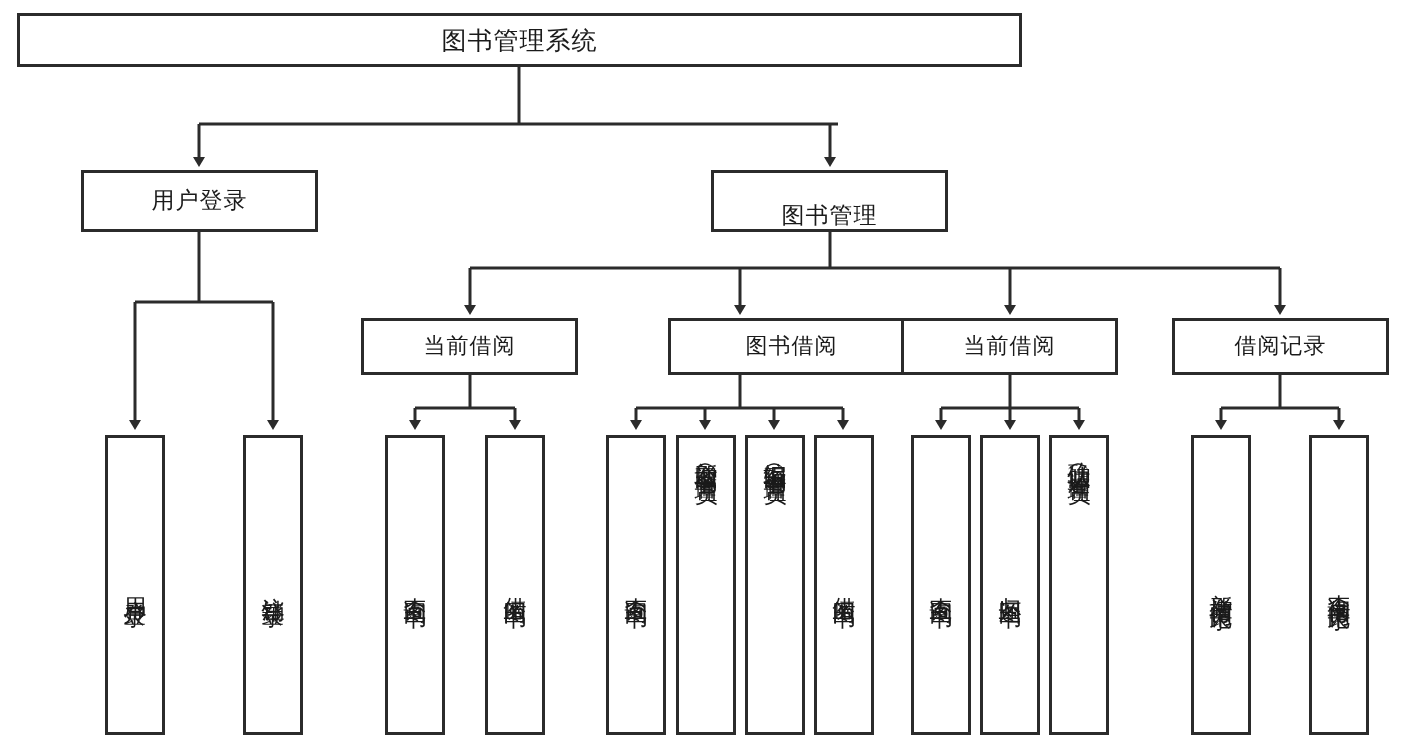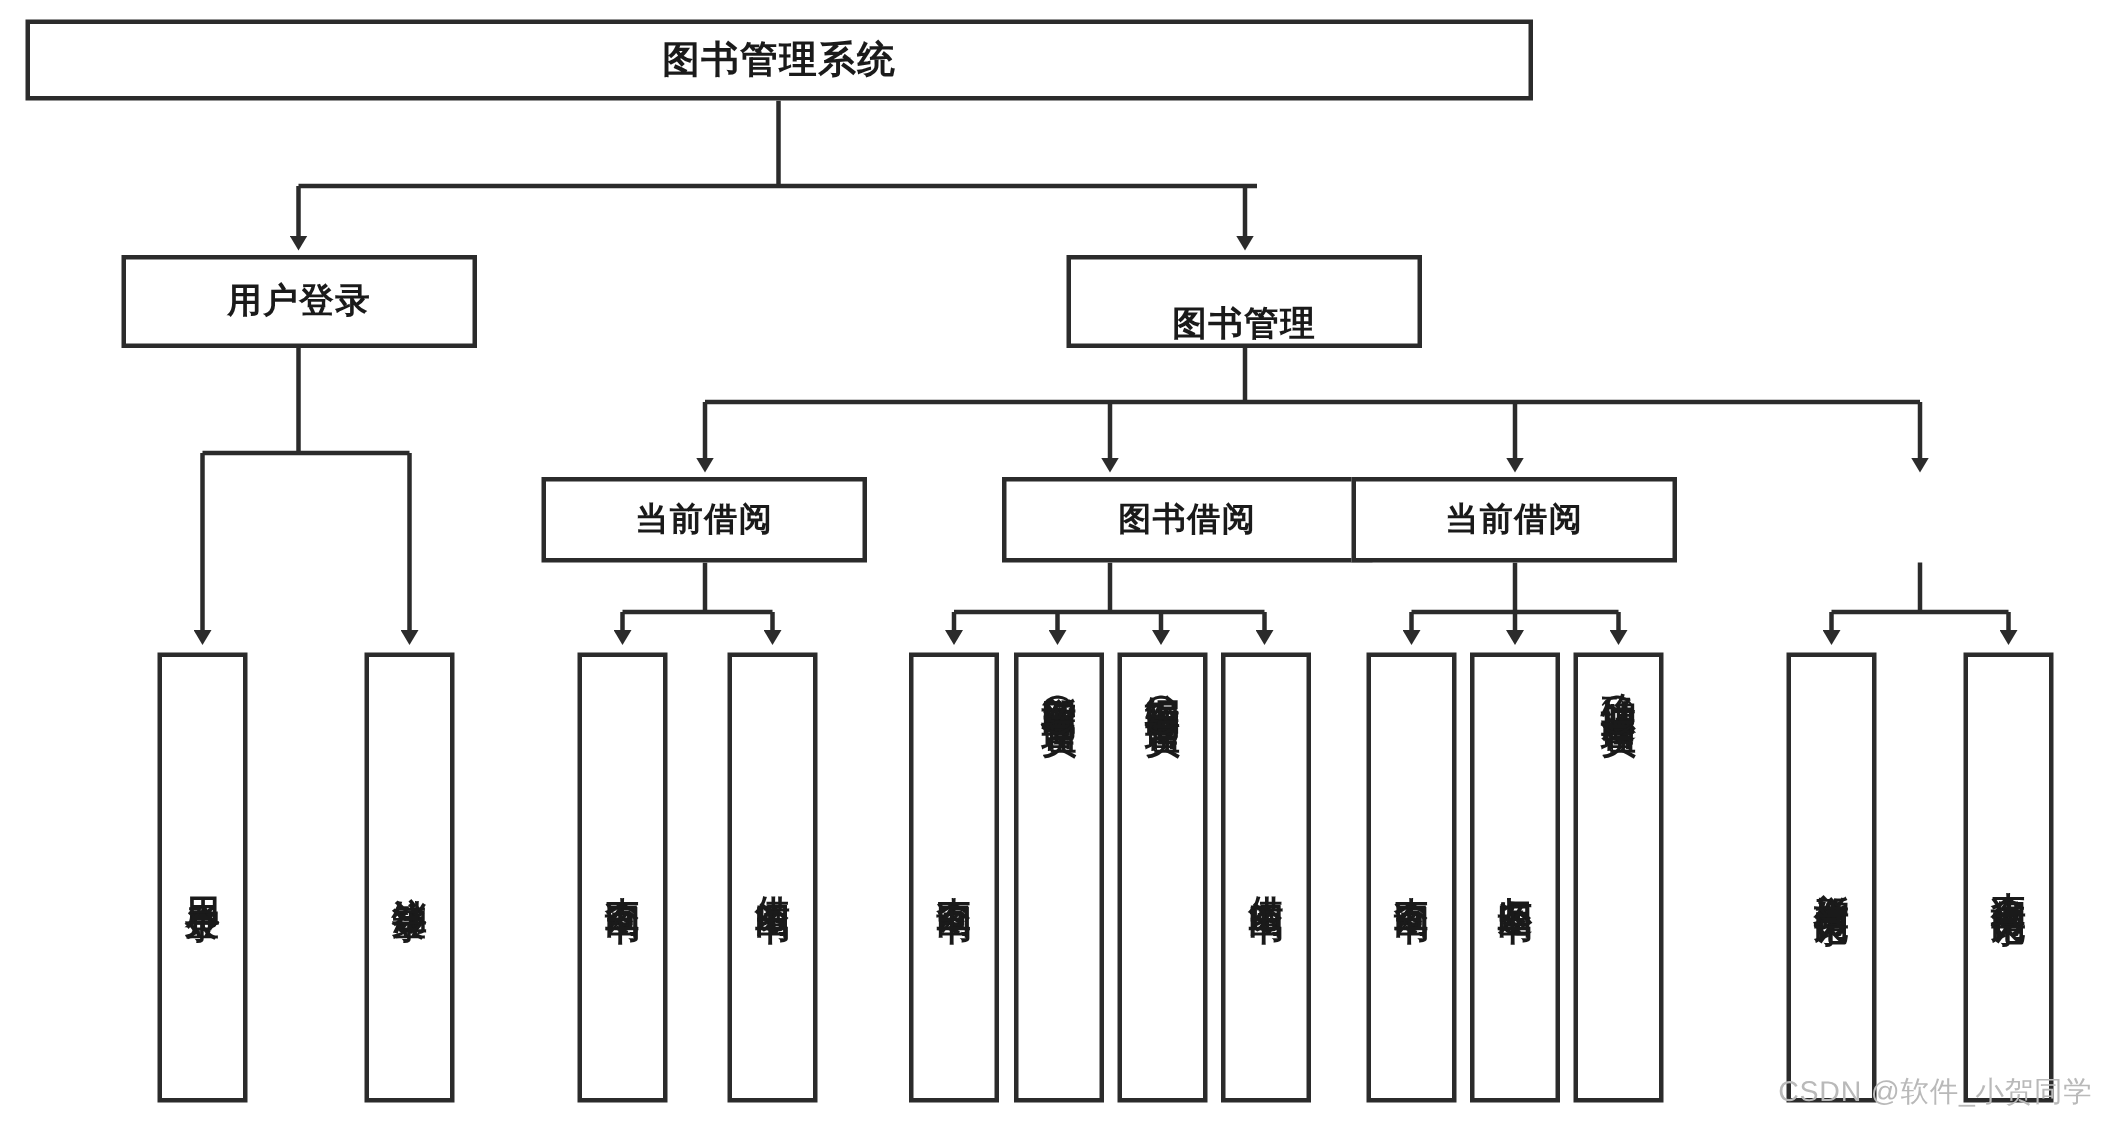--- a/index.html
+++ b/index.html
@@ -23,21 +23,20 @@
     pointer-events: none;
   }
   .node {
     position: absolute;
     background: #ffffff;
     border: 3px solid #2b2b2b;
     display: flex;
     align-items: center;
     justify-content: center;
     color: #1a1a1a;
-    font-weight: bold;
   }
   .node-label {
     text-align: center;
     line-height: 1.12;
     letter-spacing: 1px;
     white-space: pre;
   }
   .node.root .node-label { font-size: 25px; }
   .node.lvl2 .node-label { font-size: 23px; }
   .node.lvl3 .node-label { font-size: 22px; }
@@ -139,20 +138,23 @@
   </div>
 
   <div class="node lvl3" style="left:668px; top:318px; width:247px; height:57px;">
     <span class="node-label">图书借阅</span>
   </div>
 
   <div class="node lvl3" style="left:901px; top:318px; width:217px; height:57px;align-items:center;">
     <span class="node-label">当前借阅</span>
   </div>
 
+  <div class="node lvl3" style="left:1172px; top:318px; width:217px; height:57px;">
+    <span class="node-label">借阅记录</span>
+  </div>
 
   <div class="node leaf mid" style="left:105px; top:435px; width:60px; height:300px;">
     <span class="node-label">用户登录</span>
   </div>
   <div class="node leaf mid" style="left:243px; top:435px; width:60px; height:300px;">
     <span class="node-label">注销登录</span>
   </div>
 
   <div class="node leaf mid" style="left:385px; top:435px; width:60px; height:300px;">
     <span class="node-label">查询图书</span>
@@ -184,15 +186,14 @@
     <span class="node-label">确认归还（管理员）</span>
   </div>
 
   <div class="node leaf mid" style="left:1191px; top:435px; width:60px; height:300px;">
     <span class="node-label">新增借阅记录</span>
   </div>
   <div class="node leaf mid" style="left:1309px; top:435px; width:60px; height:300px;">
     <span class="node-label">查询借阅记录</span>
   </div>
 
-  <div class="watermark">CSDN @软件_小贺同学</div>
 
 </div>
 
 </body></html>

